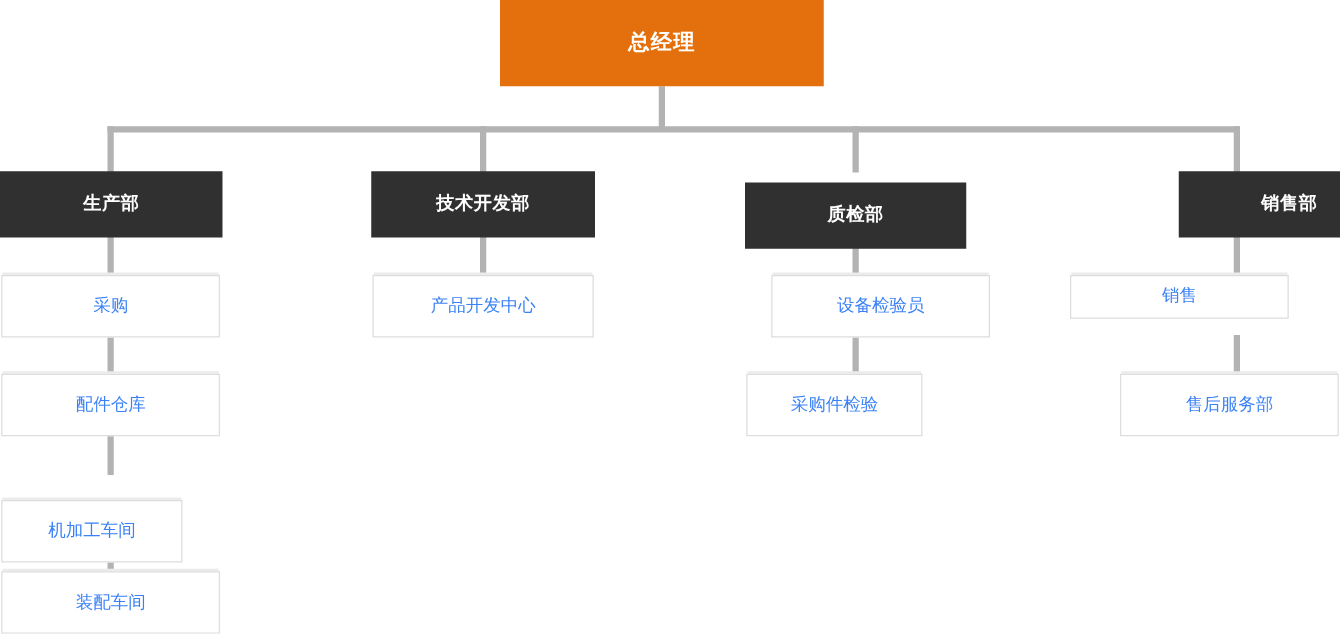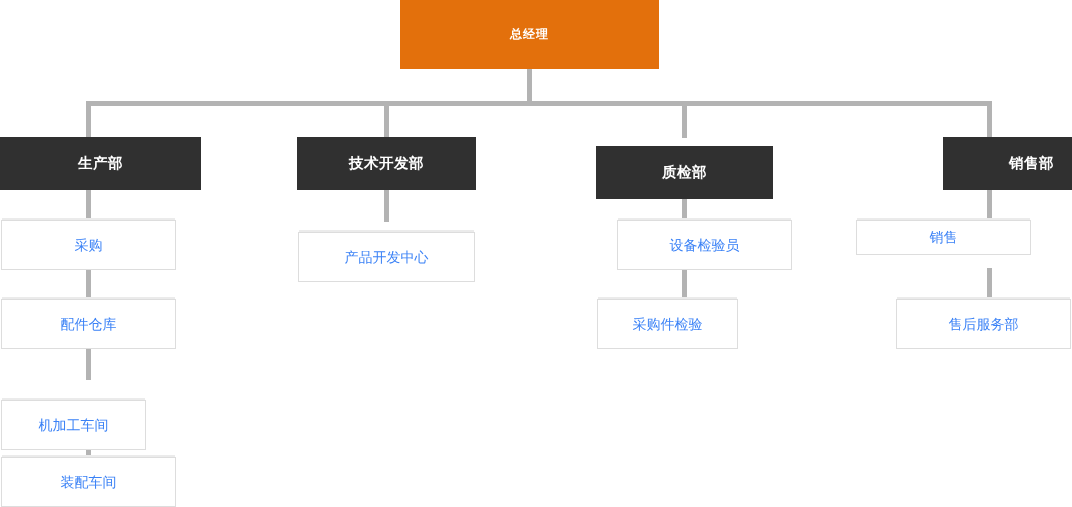--- a/index.html
+++ b/index.html
@@ -35,21 +35,21 @@
     display: flex;
     align-items: center;
     justify-content: center;
     text-align: center;
     line-height: 1.2;
   }
 
   .node-root {
     background: #e3700c;
     color: #ffffff;
-    font-size: 12px;
+    font-size: 17px;
     font-weight: bold;
     letter-spacing: 1px;
   }
 
   .node-dept {
     background: #303030;
     color: #ffffff;
     font-size: 14.5px;
     font-weight: bold;
     letter-spacing: 0.5px;
@@ -93,21 +93,21 @@
   <div class="conn conn-v" style="left:682px; top:189px; width:5px; height:33px;"></div>
   <div class="conn conn-v" style="left:682px; top:268px; width:5px; height:33px;"></div>
 
   <div class="conn conn-v" style="left:987px; top:189px; width:5px; height:33px;"></div>
   <div class="conn conn-v" style="left:987px; top:268px; width:5px; height:33px;"></div>
 
   <div class="node node-root" style="left:400px; top:0px; width:259px; height:69px;">
     <span class="node-label">总经理</span>
   </div>
 
-  <div class="node node-dept" style="left:0px; top:137px; width:201px; height:53px;">
+  <div class="node node-dept" style="left:0px; top:137px; width:178px; height:53px;">
     <span class="node-label">生产部</span>
   </div>
 
   <div class="node node-dept" style="left:297px; top:137px; width:179px; height:53px;">
     <span class="node-label">技术开发部</span>
   </div>
 
   <div class="node node-dept" style="left:596px; top:146px; width:177px; height:53px;">
     <span class="node-label">质检部</span>
   </div>
@@ -122,21 +122,21 @@
   <div class="node node-sub" style="left:1px; top:299px; width:175px; height:50px;">
     <span class="node-label">配件仓库</span>
   </div>
   <div class="node node-sub" style="left:1px; top:400px; width:145px; height:50px;">
     <span class="node-label">机加工车间</span>
   </div>
   <div class="node node-sub" style="left:1px; top:457px; width:175px; height:50px;">
     <span class="node-label">装配车间</span>
   </div>
 
-  <div class="node node-sub" style="left:298px; top:220px; width:177px; height:50px;margin-top:12px;">
+  <div class="node node-sub" style="left:298px; top:220px; width:177px; height:50px;">
     <span class="node-label">产品开发中心</span>
   </div>
 
   <div class="node node-sub" style="left:597px; top:220px; width:175px; height:50px;margin-left:20px;">
     <span class="node-label">设备检验员</span>
   </div>
   <div class="node node-sub" style="left:597px; top:299px; width:141px; height:50px;">
     <span class="node-label">采购件检验</span>
   </div>
 

